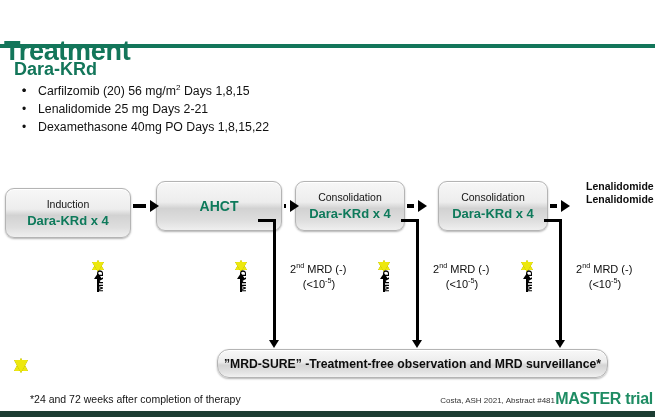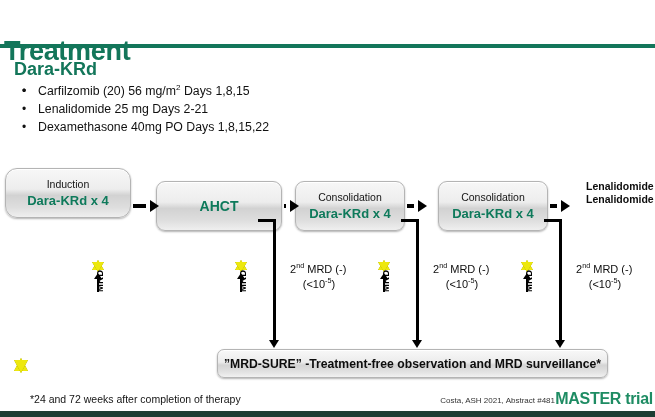--- a/index.html
+++ b/index.html
@@ -95,21 +95,21 @@
     font-weight: bold;
     color: #0E7A5B;
     line-height: 15px;
   }
   .box-main-only {
     font-size: 14px;
     font-weight: bold;
     color: #0E7A5B;
   }
 
-  #box-induction   { left: 5px;   top: 168px; width: 126px; height: 50px; border-radius: 12px; }
+  #box-induction   { left: 5px;   top: 188px; width: 126px; height: 50px; }
   #box-ahct        { left: 156px; top: 181px; width: 126px; height: 50px; align-items: center; }
   #box-consol-1    { left: 295px; top: 181px; width: 110px; height: 50px; }
   #box-consol-2    { left: 438px; top: 181px; width: 110px; height: 50px; }
 
   
   .h-arrow {
     position: absolute;
     height: 9px;
     display: flex;
     align-items: center;
@@ -244,21 +244,21 @@
   .mrd-neg .line1 { text-align: left; padding-left: 2px; margin-left: 12px; }
   .mrd-neg .line2 { text-align: center; padding-right: 14px; }
 
   
   #box-mrdsure {
     position: absolute;
     left: 217px;
     top: 349px;
     width: 391px;
     height: 29px;
-    border-radius: 7px;
+    border-radius: 12px;
     border: 1px solid #b4b4b4;
     background: linear-gradient(to bottom,
        #f8f8f8 0%, #ececec 45%, #d4d4d4 56%, #e2e2e2 82%, #f1f1f1 100%);
     box-shadow: 0 1px 2px rgba(0,0,0,0.30), inset 0 1px 0 #ffffff;
     box-sizing: border-box;
     display: flex; align-items: center; justify-content: center;
     font-size: 12.2px;
     font-weight: bold;
     color: #0d0d0d;
   }

